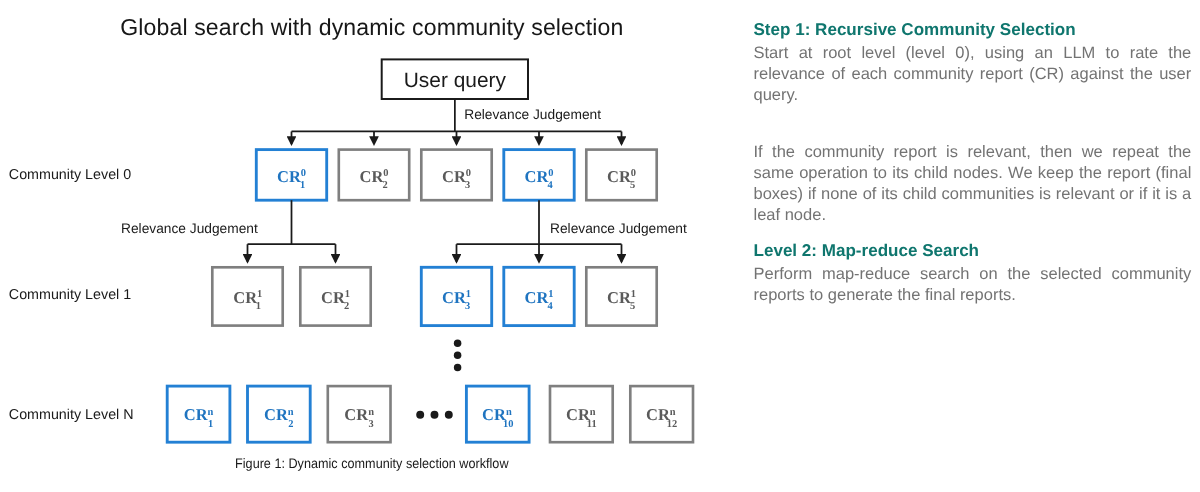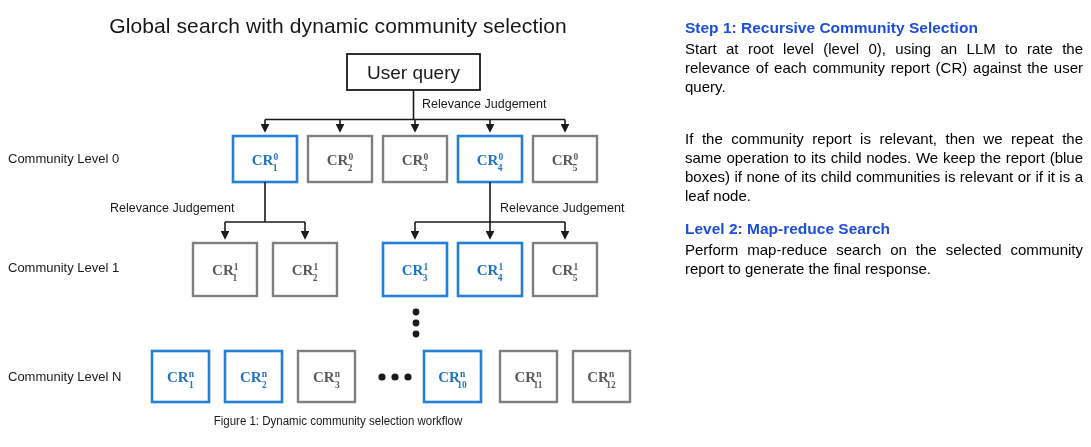--- a/index.html
+++ b/index.html
@@ -121,28 +121,28 @@
   #text-panel {
     position: absolute;
     left: 685px;
     top: 18px;
     width: 398px;
     height: 420px;
   }
   .step-heading {
     font-size: 15.5px;
     font-weight: bold;
-    color: #1d4ed8;
+    color: #0f766e;
     margin: 0 0 1px 0;
     line-height: 1.28;
   }
   .step-body {
     font-size: 15px;
     font-weight: 400;
-    color: #000000;
+    color: #737373;
     margin: 0;
     line-height: 1.285;
     text-align: justify;
     text-justify: inter-word;
   }
   .para-gap { height: 16px; }
   .block-gap { height: 13px; }
 </style>
 </head>
 <body>
@@ -325,22 +325,22 @@
 
     <div class="step-heading">Step 1: Recursive Community Selection</div>
 
     <p class="step-body">Start at root level (level 0), using an LLM to rate the relevance of each community report (CR) against the user query.</p>
 
     <div class="para-gap"></div>
 
 
     <div class="para-gap"></div>
 
-    <p class="step-body">If the community report is relevant, then we repeat the same operation to its child nodes. We keep the report (blue boxes) if none of its child communities is relevant or if it is a leaf node.</p>
+    <p class="step-body">If the community report is relevant, then we repeat the same operation to its child nodes. We keep the report (final boxes) if none of its child communities is relevant or if it is a leaf node.</p>
 
     <div class="block-gap"></div>
 
     <div class="step-heading">Level 2: Map-reduce Search</div>
 
-    <p class="step-body">Perform map-reduce search on the selected community report to generate the final response.</p>
+    <p class="step-body">Perform map-reduce search on the selected community reports to generate the final reports.</p>
   </div>
 
 </div>
 
 </body></html>

